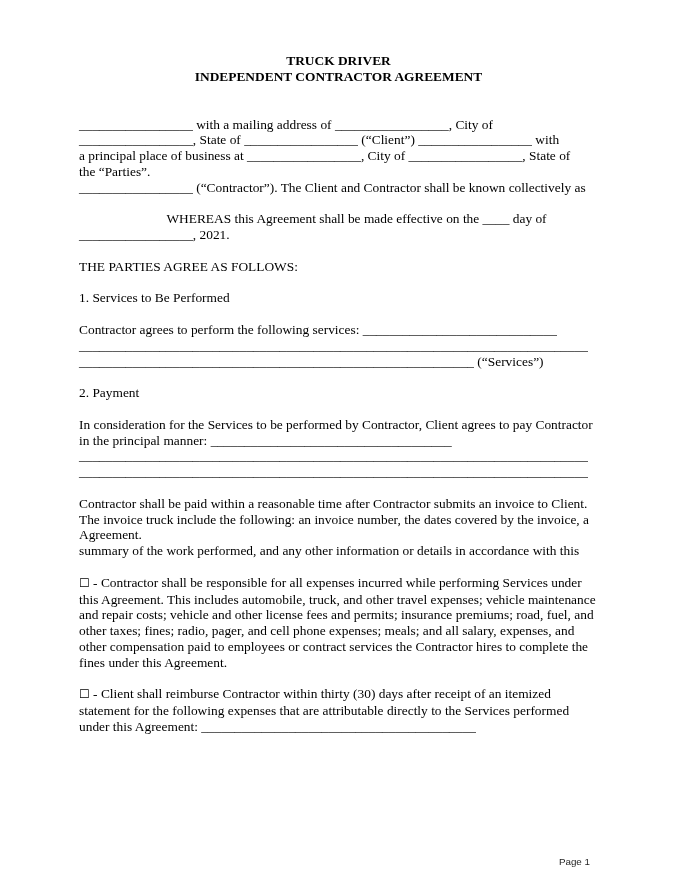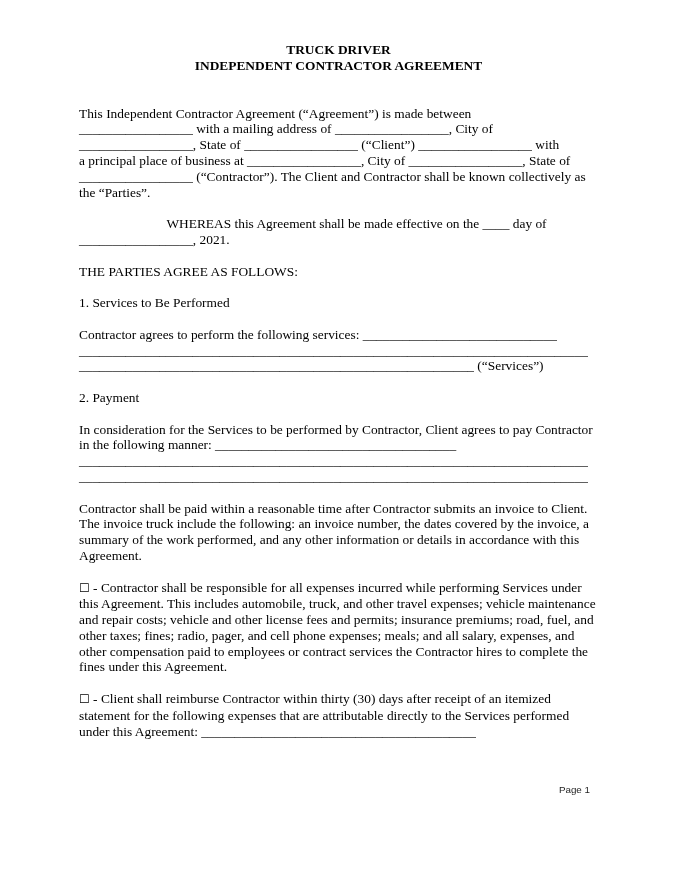--- a/index.html
+++ b/index.html
@@ -10,57 +10,56 @@
     background: #ffffff;
     font-family: "Liberation Serif", "DejaVu Serif", serif;
     font-size: 13.4px;
     line-height: 15.8px;
     color: #000000;
     overflow: hidden;
   }
   .content {
     position: absolute;
     left: 79px;
-    top: 42px;
+    top: 53px;
     width: 519px;
   }
   .para { margin: 0 0 15.8px 0; }
   .ln { white-space: pre; }
   .b { font-weight: normal; }
   .doc-title { text-align: center; font-weight: bold; margin-bottom: 32px; }
   .indent { text-indent: 36px; text-align: center; }
   .cb { font-family: "DejaVu Sans", sans-serif; font-size: 12px; }
   .footer {
     position: absolute;
-    top: 784px;
+    top: 856px;
     right: 90px;
     font-family: "Liberation Sans", sans-serif;
     font-size: 9.8px;
     line-height: 12px;
     color: #1f1f1f;
   }
 </style>
 </head>
 <body>
 
 <div class="page">
   <div class="content">
 
     <div class="para doc-title">
       <div class="ln">TRUCK DRIVER</div>
       <div class="ln">INDEPENDENT CONTRACTOR AGREEMENT</div>
     </div>
 
     <div class="para">
-      <div class="ln">This Independent Contractor Agreement (“Agreement”) is made between</div>
       <div class="ln">_________________ with a mailing address of _________________, City of</div>
       <div class="ln">_________________, State of _________________ (“Client”) _________________ with</div>
       <div class="ln">a principal place of business at _________________, City of _________________, State of</div>
+      <div class="ln">the “Parties”.</div>
       <div class="ln">_________________ (“Contractor”). The Client and Contractor shall be known collectively as</div>
-      <div class="ln">the “Parties”.</div>
     </div>
 
     <div class="para">
       <div class="ln indent">WHEREAS this Agreement shall be made effective on the ____ day of</div>
       <div class="ln">_________________, 2021.</div>
     </div>
 
     <div class="para">
       <div class="ln">THE PARTIES AGREE AS FOLLOWS:</div>
     </div>
@@ -74,30 +73,30 @@
       <div class="ln">____________________________________________________________________________</div>
       <div class="ln">___________________________________________________________ (“Services”)</div>
     </div>
 
     <div class="para">
       <div class="ln b">2. Payment</div>
     </div>
 
     <div class="para">
       <div class="ln">In consideration for the Services to be performed by Contractor, Client agrees to pay Contractor</div>
-      <div class="ln">in the following manner: ____________________________________</div>
+      <div class="ln">in the principal manner: ____________________________________</div>
       <div class="ln">____________________________________________________________________________</div>
       <div class="ln">____________________________________________________________________________</div>
     </div>
 
     <div class="para">
       <div class="ln">Contractor shall be paid within a reasonable time after Contractor submits an invoice to Client.</div>
       <div class="ln">The invoice truck include the following: an invoice number, the dates covered by the invoice, a</div>
+      <div class="ln">Agreement.</div>
       <div class="ln">summary of the work performed, and any other information or details in accordance with this</div>
-      <div class="ln">Agreement.</div>
     </div>
 
 
     <div class="para">
       <div class="ln"><span class="cb">☐</span><span> - Contractor shall be responsible for all expenses incurred while performing Services under</span></div>
       <div class="ln">this Agreement. This includes automobile, truck, and other travel expenses; vehicle maintenance</div>
       <div class="ln">and repair costs; vehicle and other license fees and permits; insurance premiums; road, fuel, and</div>
       <div class="ln">other taxes; fines; radio, pager, and cell phone expenses; meals; and all salary, expenses, and</div>
       <div class="ln">other compensation paid to employees or contract services the Contractor hires to complete the</div>
       <div class="ln">fines under this Agreement.</div>

